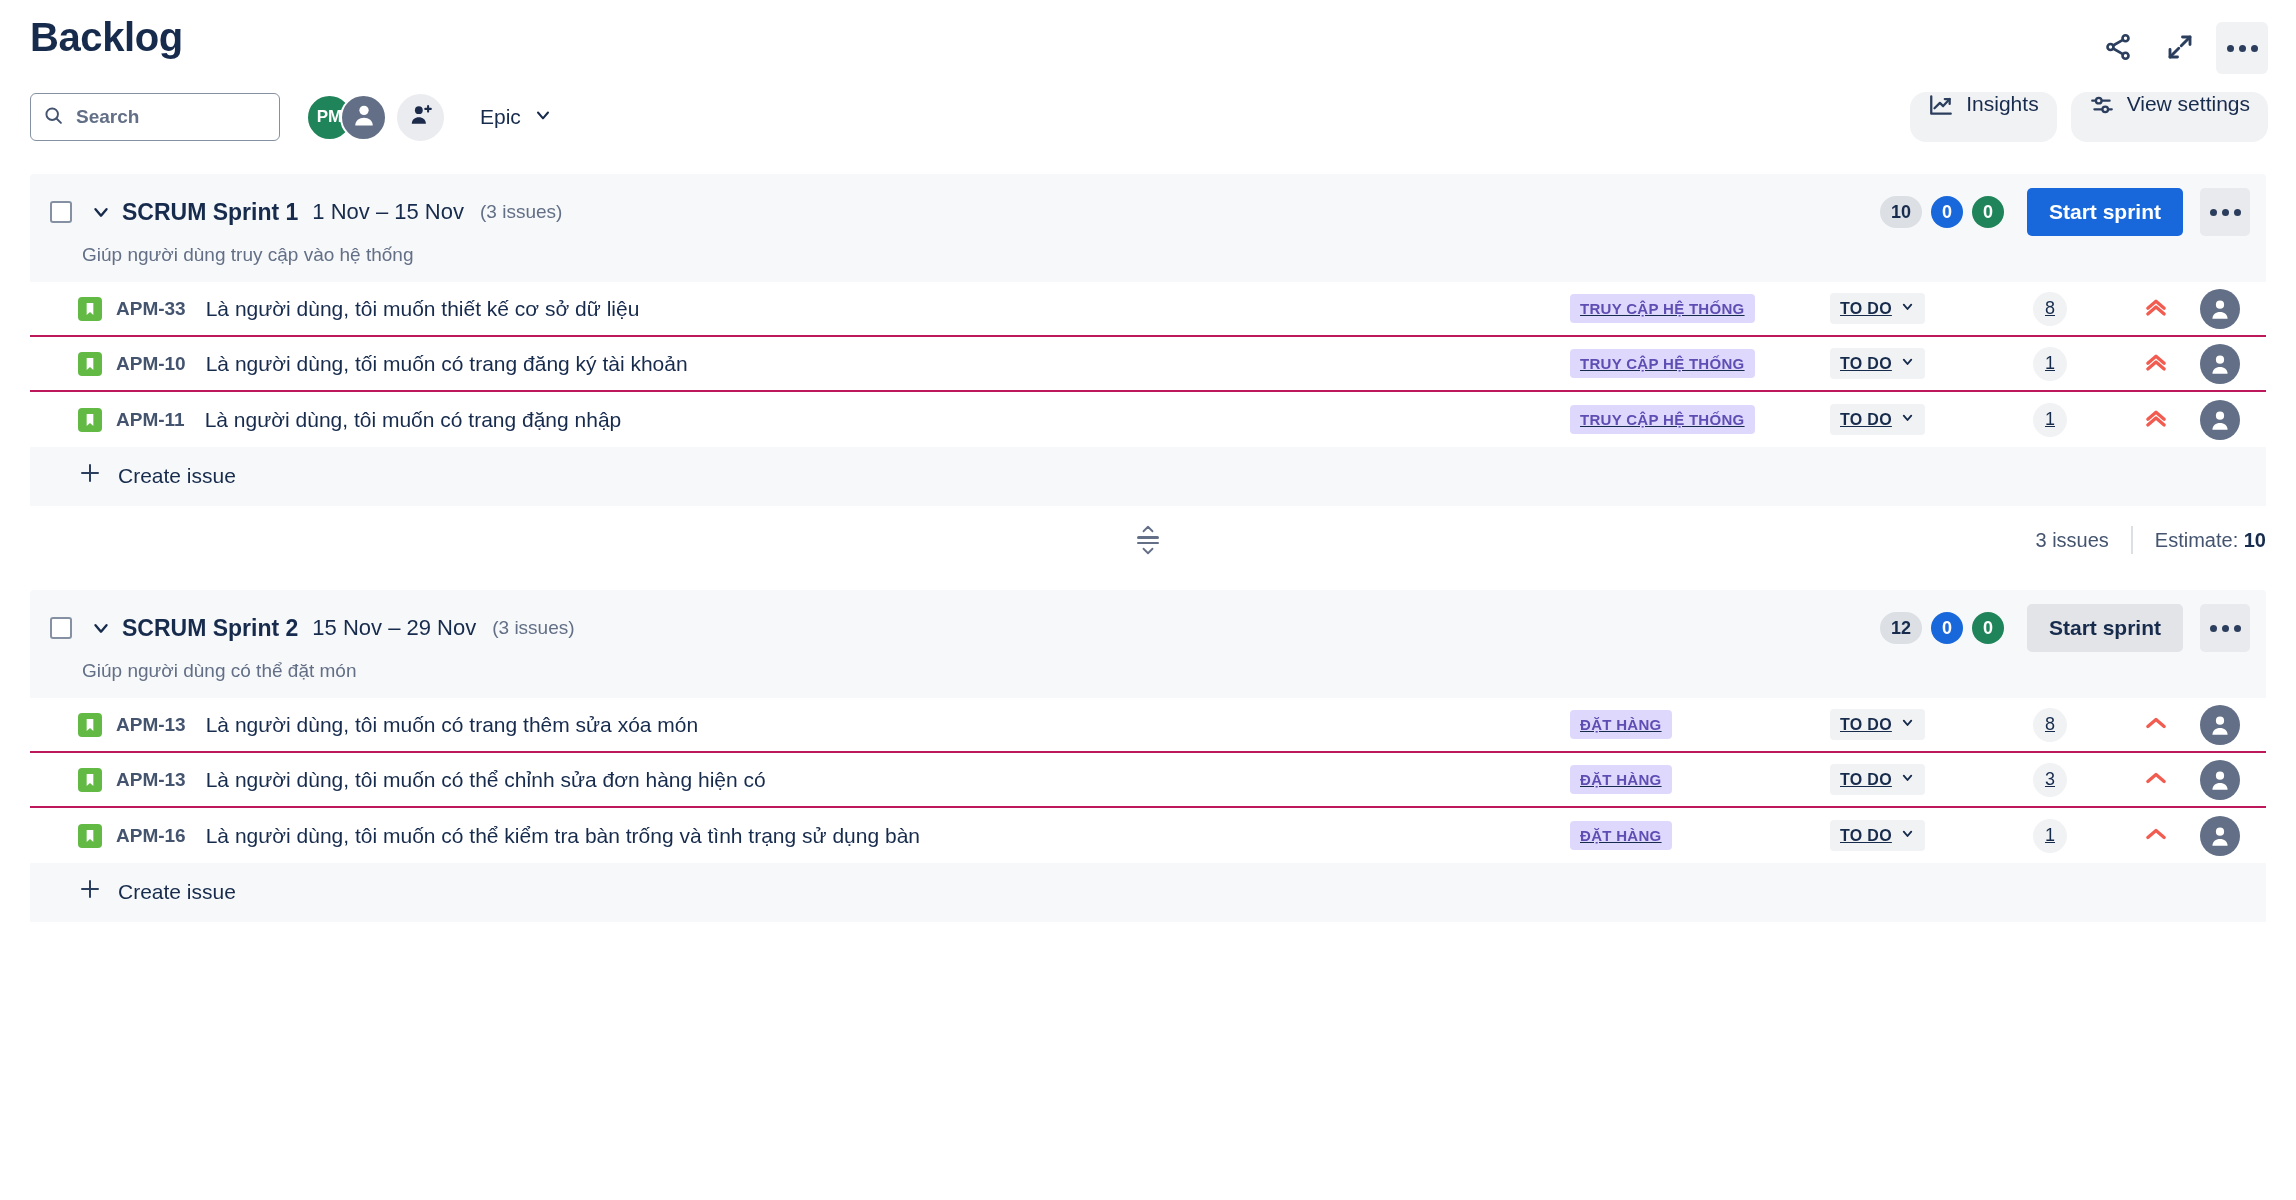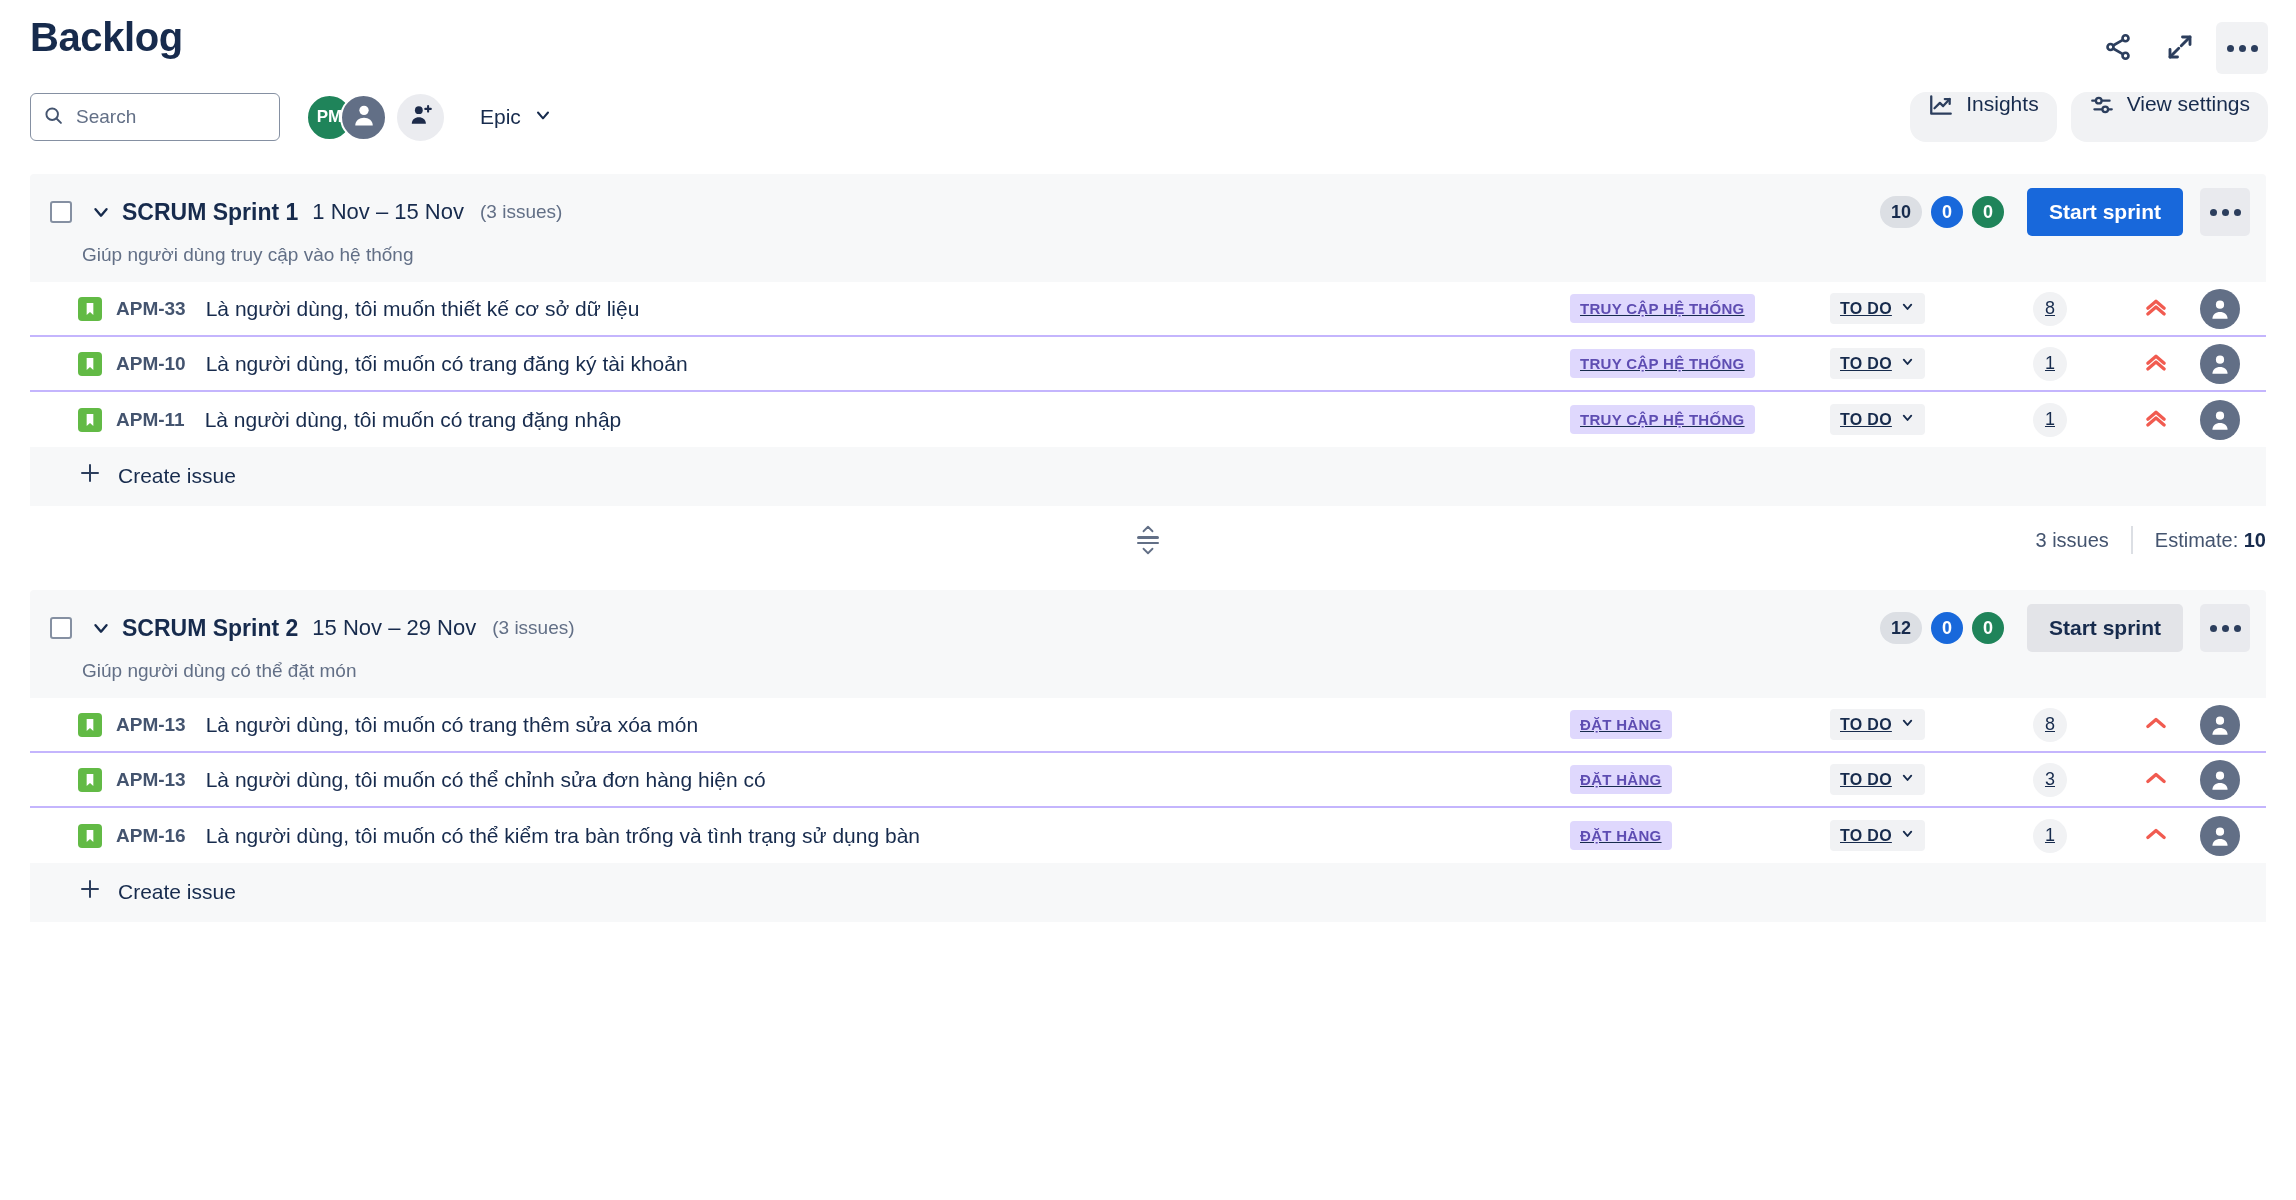--- a/index.html
+++ b/index.html
@@ -37,21 +37,21 @@
     padding: 0 28px 0 30px; height: 78px;
   }
   .search-box {
     position: relative; width: 250px; height: 48px;
     border: 1.6px solid #8590A2; border-radius: 6px;
     display: flex; align-items: center; padding: 0 12px; background:#fff;
   }
   .search-box input {
     border: none; outline: none; background: transparent;
     font-family: "Liberation Sans", sans-serif; font-size: 19px; color:#6d28d9;
-    margin-left: 12px; width: 185px;
+    margin-left: 12px; width: 185px; font-weight: bold;
   }
   .search-box input::placeholder { color: #626F86; }
 
   .avatars { display: flex; align-items: center; margin-left: 26px; }
   .avatar {
     width: 47px; height: 47px; border-radius: 50%;
     display: flex; align-items: center; justify-content: center;
     font-size: 17px; font-weight: 700; color: #fff; border: 2.5px solid #fff;
   }
   .avatar.green { background: #1F845A; }
@@ -119,21 +119,21 @@
   }
   .sprint-goal {
     font-size: 19px; color:#626F86; padding: 8px 0 14px 52px;
   }
 
   
   .issues { background:#fff; border-top:2px solid #F7F8F9; }
   .issue-row {
     display:flex; align-items:center; height:55px;
     padding: 0 26px 0 48px; background:#fff;
-    border-bottom: 2px solid #c4b5fd;
+    border-bottom: 2px solid #be185d;
   }
   .issue-row:last-child { border-bottom: none; }
   .type-icon {
     width:24px; height:24px; border-radius:4px; background:#4BADE8;
     display:flex; align-items:center; justify-content:center; flex:none;
   }
   .type-icon.story { background:#62BA45; }
   .issue-key {
     font-size:19px; font-weight:700; color:#44546F; margin-left:14px; flex:none;
     text-decoration: none;

